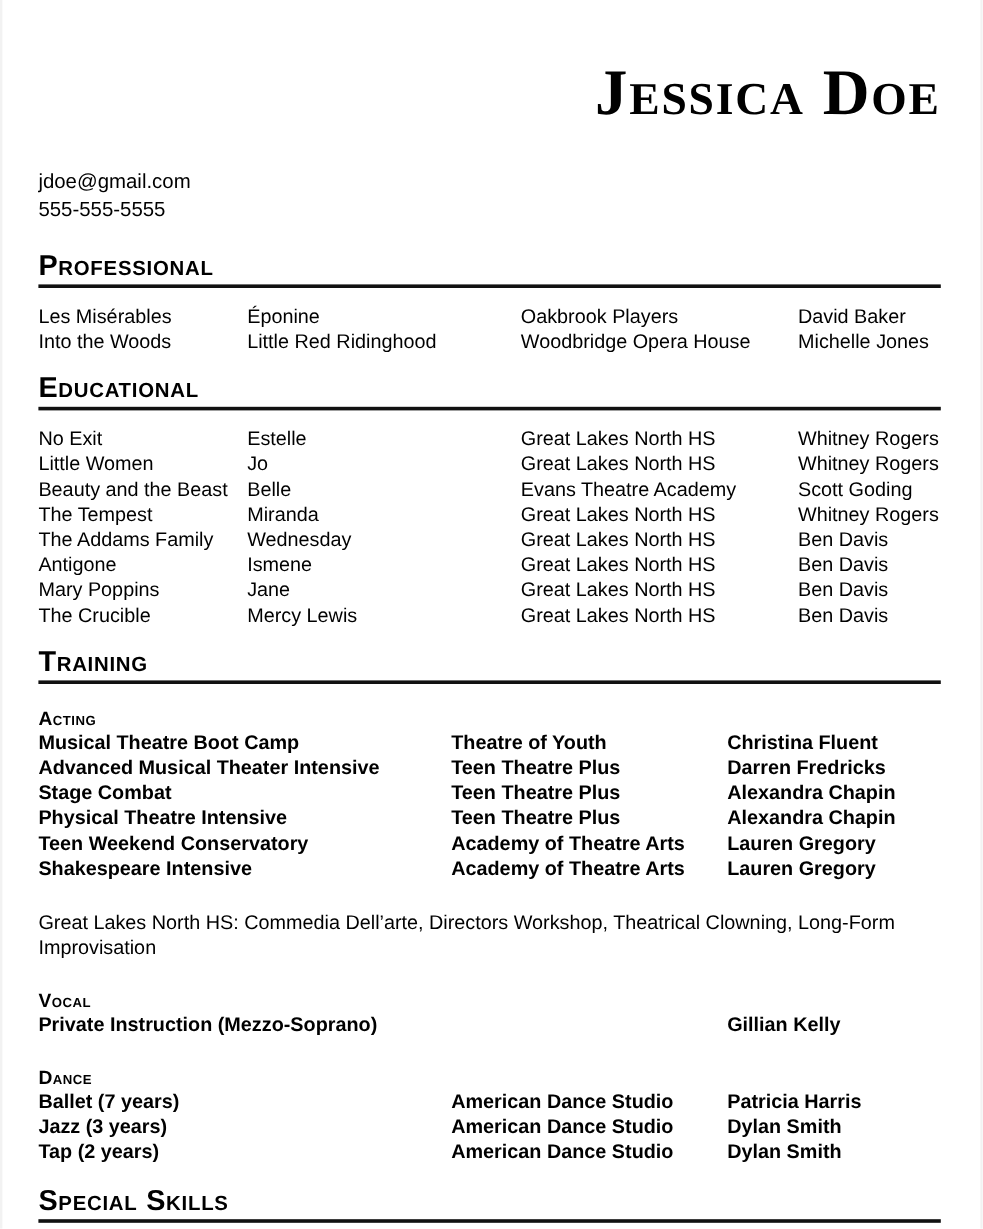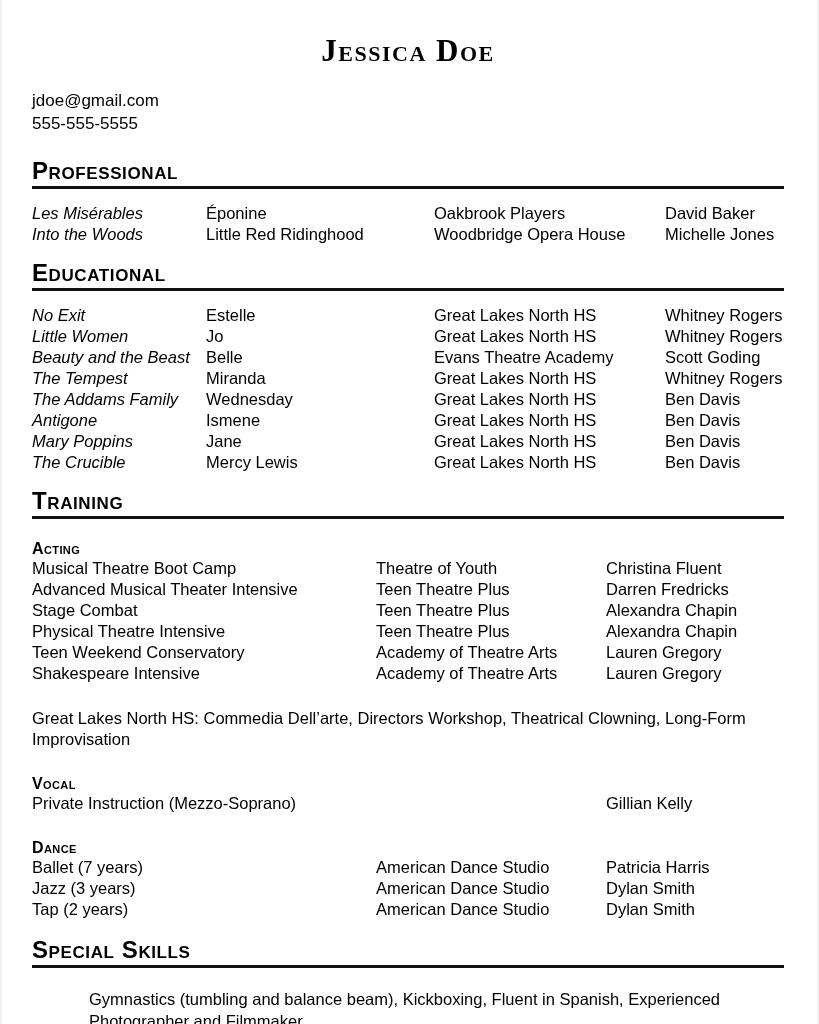--- a/index.html
+++ b/index.html
@@ -24,24 +24,24 @@
     box-sizing: border-box;
     border-left: 2px solid #f2f2f2;
     border-right: 2px solid #f2f2f2;
   }
   .inner {
     padding: 0 33px 0 30px;
   }
 
   
   .name {
-    text-align: center;
+    text-align: right;
     font-family: "Liberation Serif", serif;
     font-weight: bold;
-    font-size: 31px;
+    font-size: 54px;
     line-height: 1;
     letter-spacing: 1.5px;
     font-variant: small-caps;
     padding-top: 14px;
   }
   .contact {
     font-size: 17px;
     line-height: 23px;
     margin-top: 23px;
   }
@@ -76,24 +76,24 @@
     vertical-align: top;
     white-space: normal;
   }
   .credits td.role,
   .credits td.company,
   .credits td.person { white-space: nowrap; }
   .c1 { width: 174px; }
   .c2 { width: 228px; }
   .c3 { width: 231px; margin-top: 31px; }
   .c4 { width: auto; }
-  .title-cell { font-style: italic; padding-right: 8px; }
-
-  
-  .training-tbl { width: 100%; border-collapse: collapse; font-size: 16.5px; line-height: 21px; }
+  .title-cell { padding-right: 8px; }
+
+  
+  .training-tbl { width: 100%; border-collapse: collapse; font-size: 16.5px; line-height: 21px; font-weight: bold; }
   .training-tbl td { padding: 0; vertical-align: top; }
   .t1 { width: 344px; }
   .t2 { width: 230px; margin-left: 12px; }
   .t3 { width: auto; }
 
   .para {
     font-size: 16.5px;
     line-height: 21px;
     max-width: 760px;
   }

